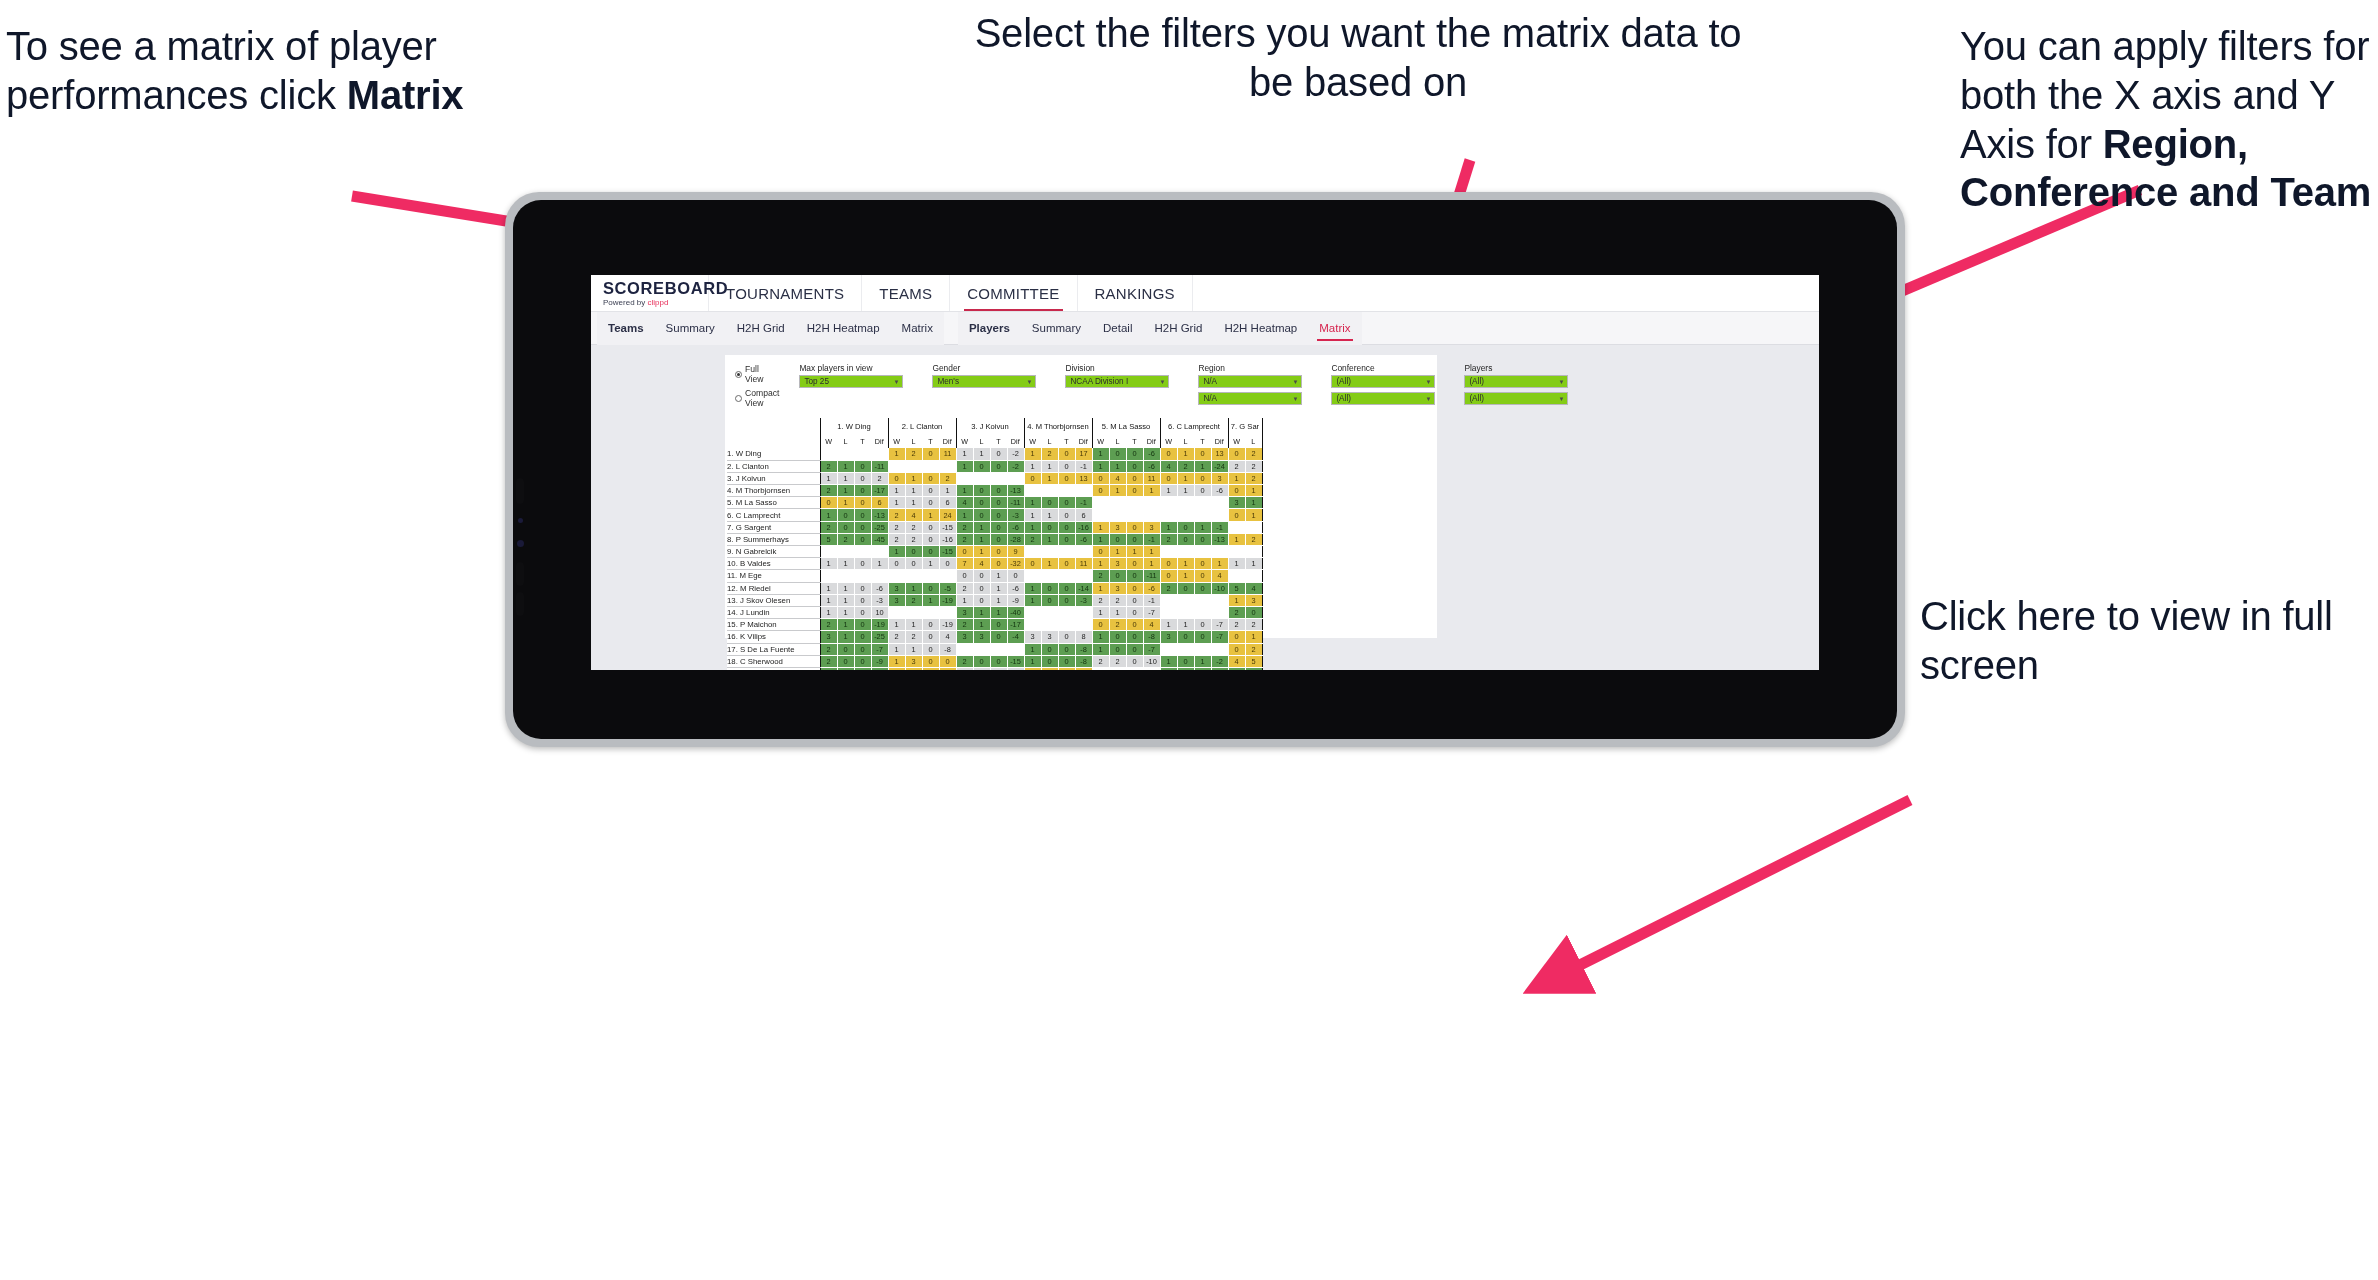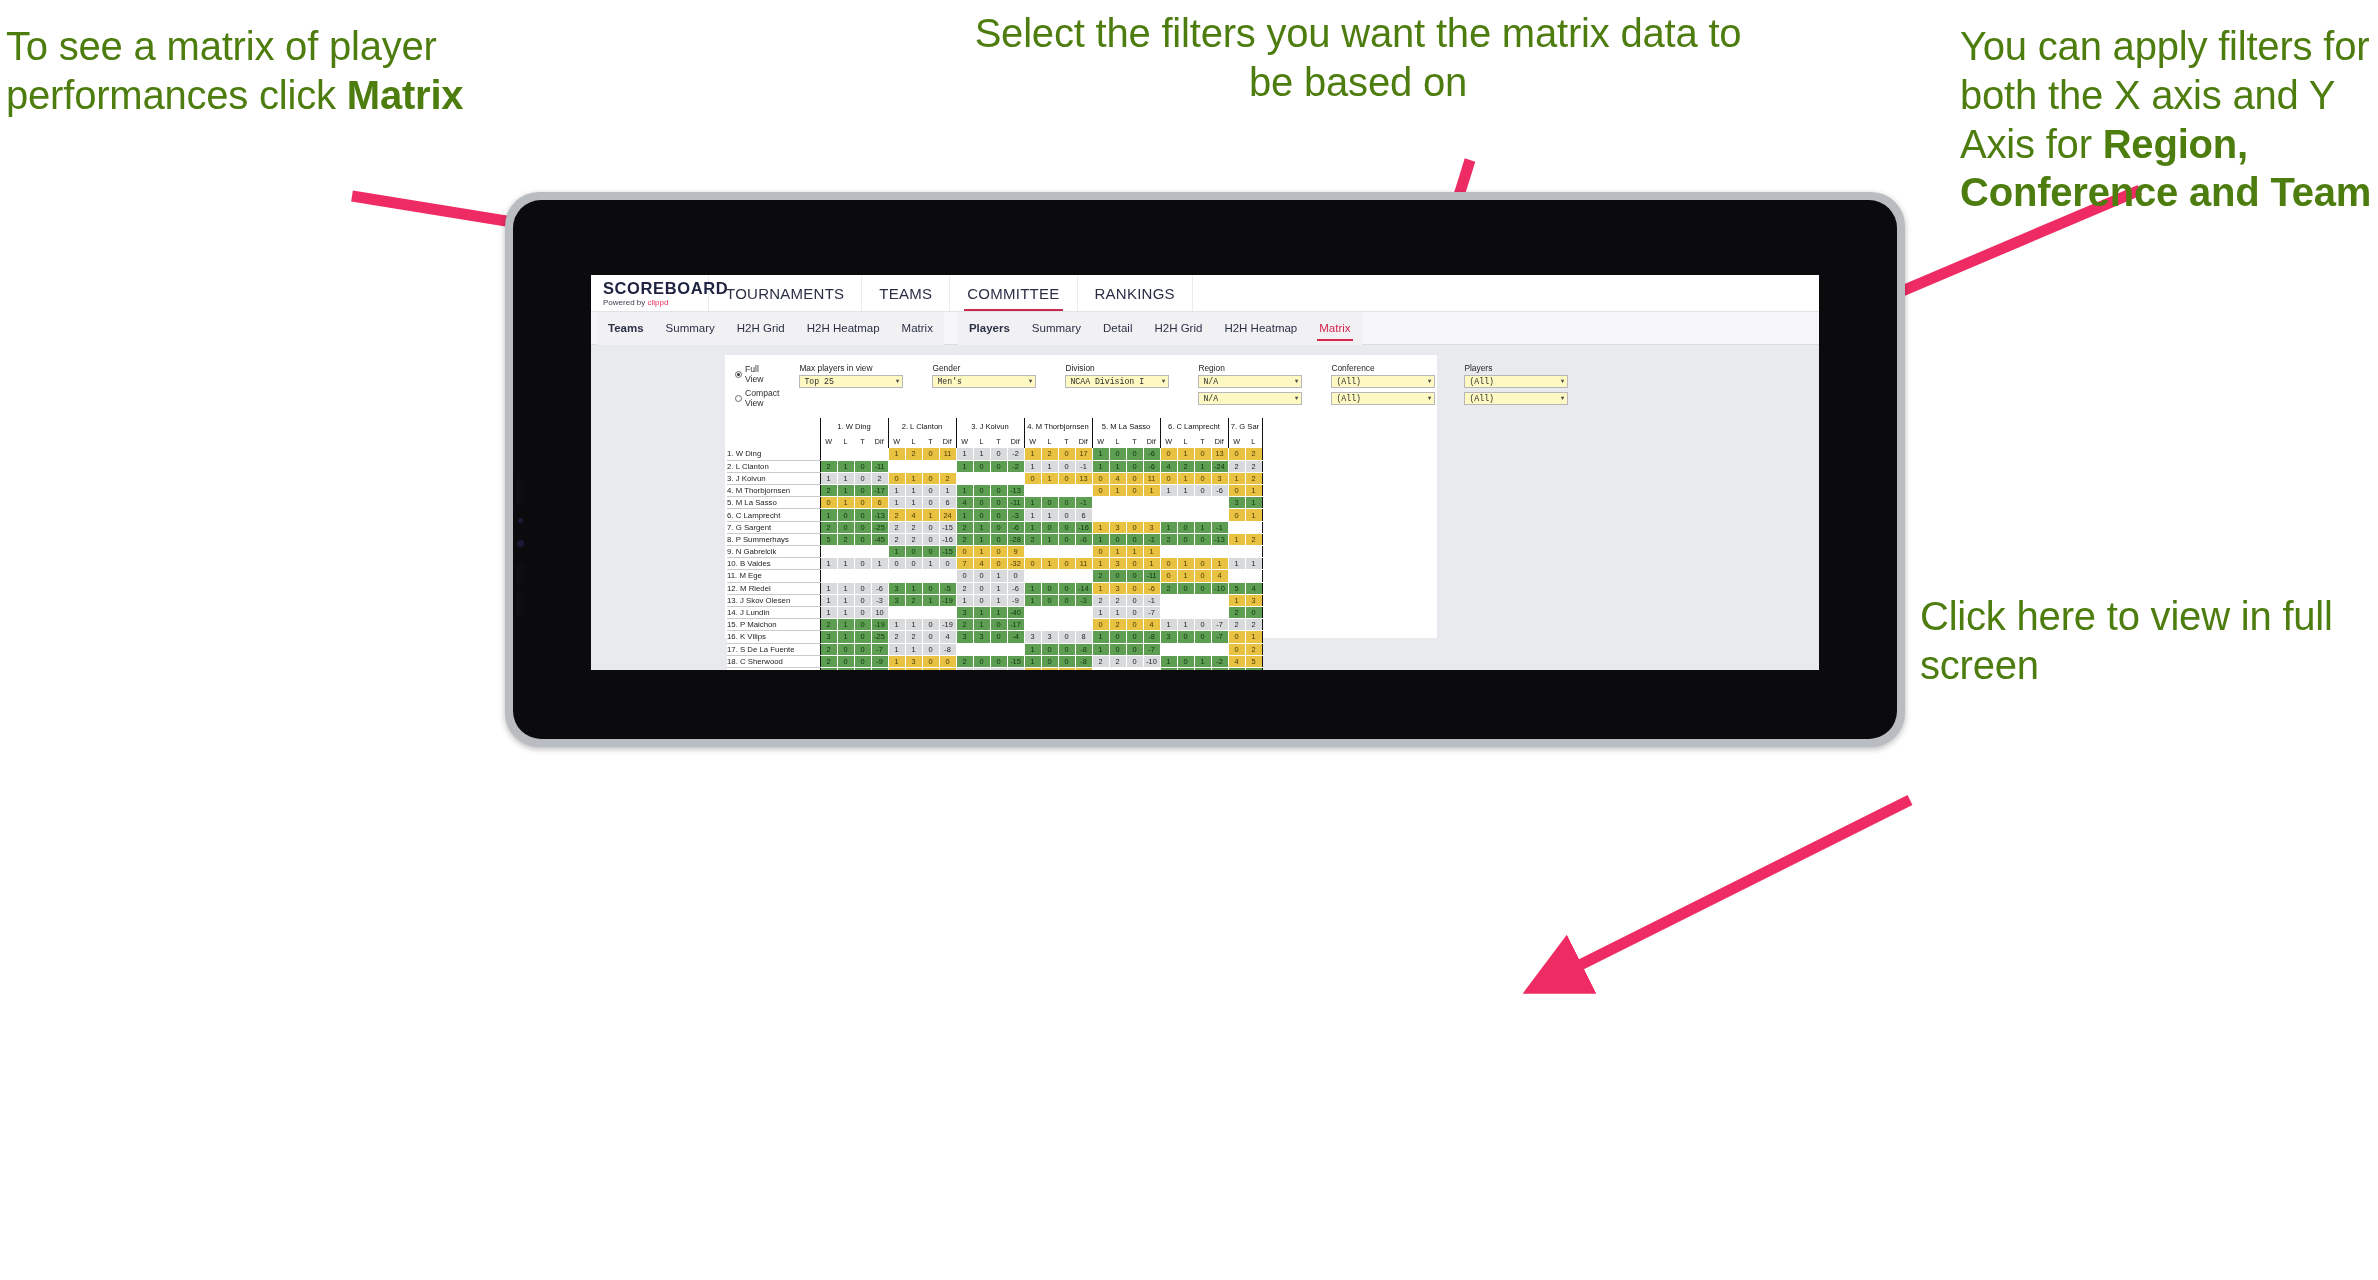--- a/index.html
+++ b/index.html
@@ -10,21 +10,21 @@
     overflow: hidden;
   }
   #stage { position: relative; width: 2378px; height: 1280px; background:#fff; }
 
   
   .anno {
     position: absolute;
     font-family: "Liberation Sans", sans-serif;
     font-size: 40px;
     line-height: 1.22;
-    color: #4d7c0f;
+    color: #0f172a;
     font-weight: 400;
     letter-spacing: -0.2px;
   }
   .anno b { font-weight: 700; }
   #anno-matrix { left: 6px; top: 22px; width: 560px; }
   #anno-filters { left: 968px; top: 9px; width: 780px; text-align: center; }
   #anno-axes { left: 1960px; top: 22px; width: 420px; }
   #anno-fullscreen { left: 1920px; top: 592px; width: 460px; }
 
   svg.arrow-layer { position:absolute; left:0; top:0; width:2378px; height:1280px; pointer-events:none; }
@@ -114,25 +114,24 @@
   .f-radios { width:62px; padding-top:1px; }
   .f-radio { display:flex; align-items:center; gap:3px; margin-bottom:4px; cursor:pointer;}
   .radio-o {
     width:7px; height:7px; border-radius:50%; border:1px solid #6b6b6b; background:#fff;
     display:flex; align-items:center; justify-content:center; flex:0 0 auto;
   }
   .radio-o.on::after{ content:""; width:3px;height:3px;border-radius:50%;background:#333;}
   .f-col { margin-right:9px;margin-left:20px; }
   .f-label { font-size:8.4px; color:#1f1f1f; margin-bottom:2px; white-space:nowrap;}
   .f-select {
-    width:104px; height:13px; border:1px solid #b7b7bb; background:#fef9c3;
+    width:104px; height:13px; border:1px solid #b7b7bb; background:#84cc16;
     display:flex; align-items:center; justify-content:space-between;
     padding:0 3px 0 4px; font-size:8.2px; color:#2b2b2b; margin-bottom:4px;
     cursor:pointer;
-    font-family:Liberation Mono, monospace;
   }
   .f-select .cv { overflow:hidden; white-space:nowrap; }
   .caret { font-size:6px; color:#4a4a4a; line-height:1; }
 
   
   #matrix-wrap { position:relative; margin-top:6px; padding-left:2px; }
   table.matrix { border-collapse:collapse; font-size:7.6px; color:#222; table-layout:fixed;}
   table.matrix td, table.matrix th { padding:0; }
   .rowname {
     width:93px; height:12.2px; border-bottom:1px solid #c9cacd; text-align:left;

